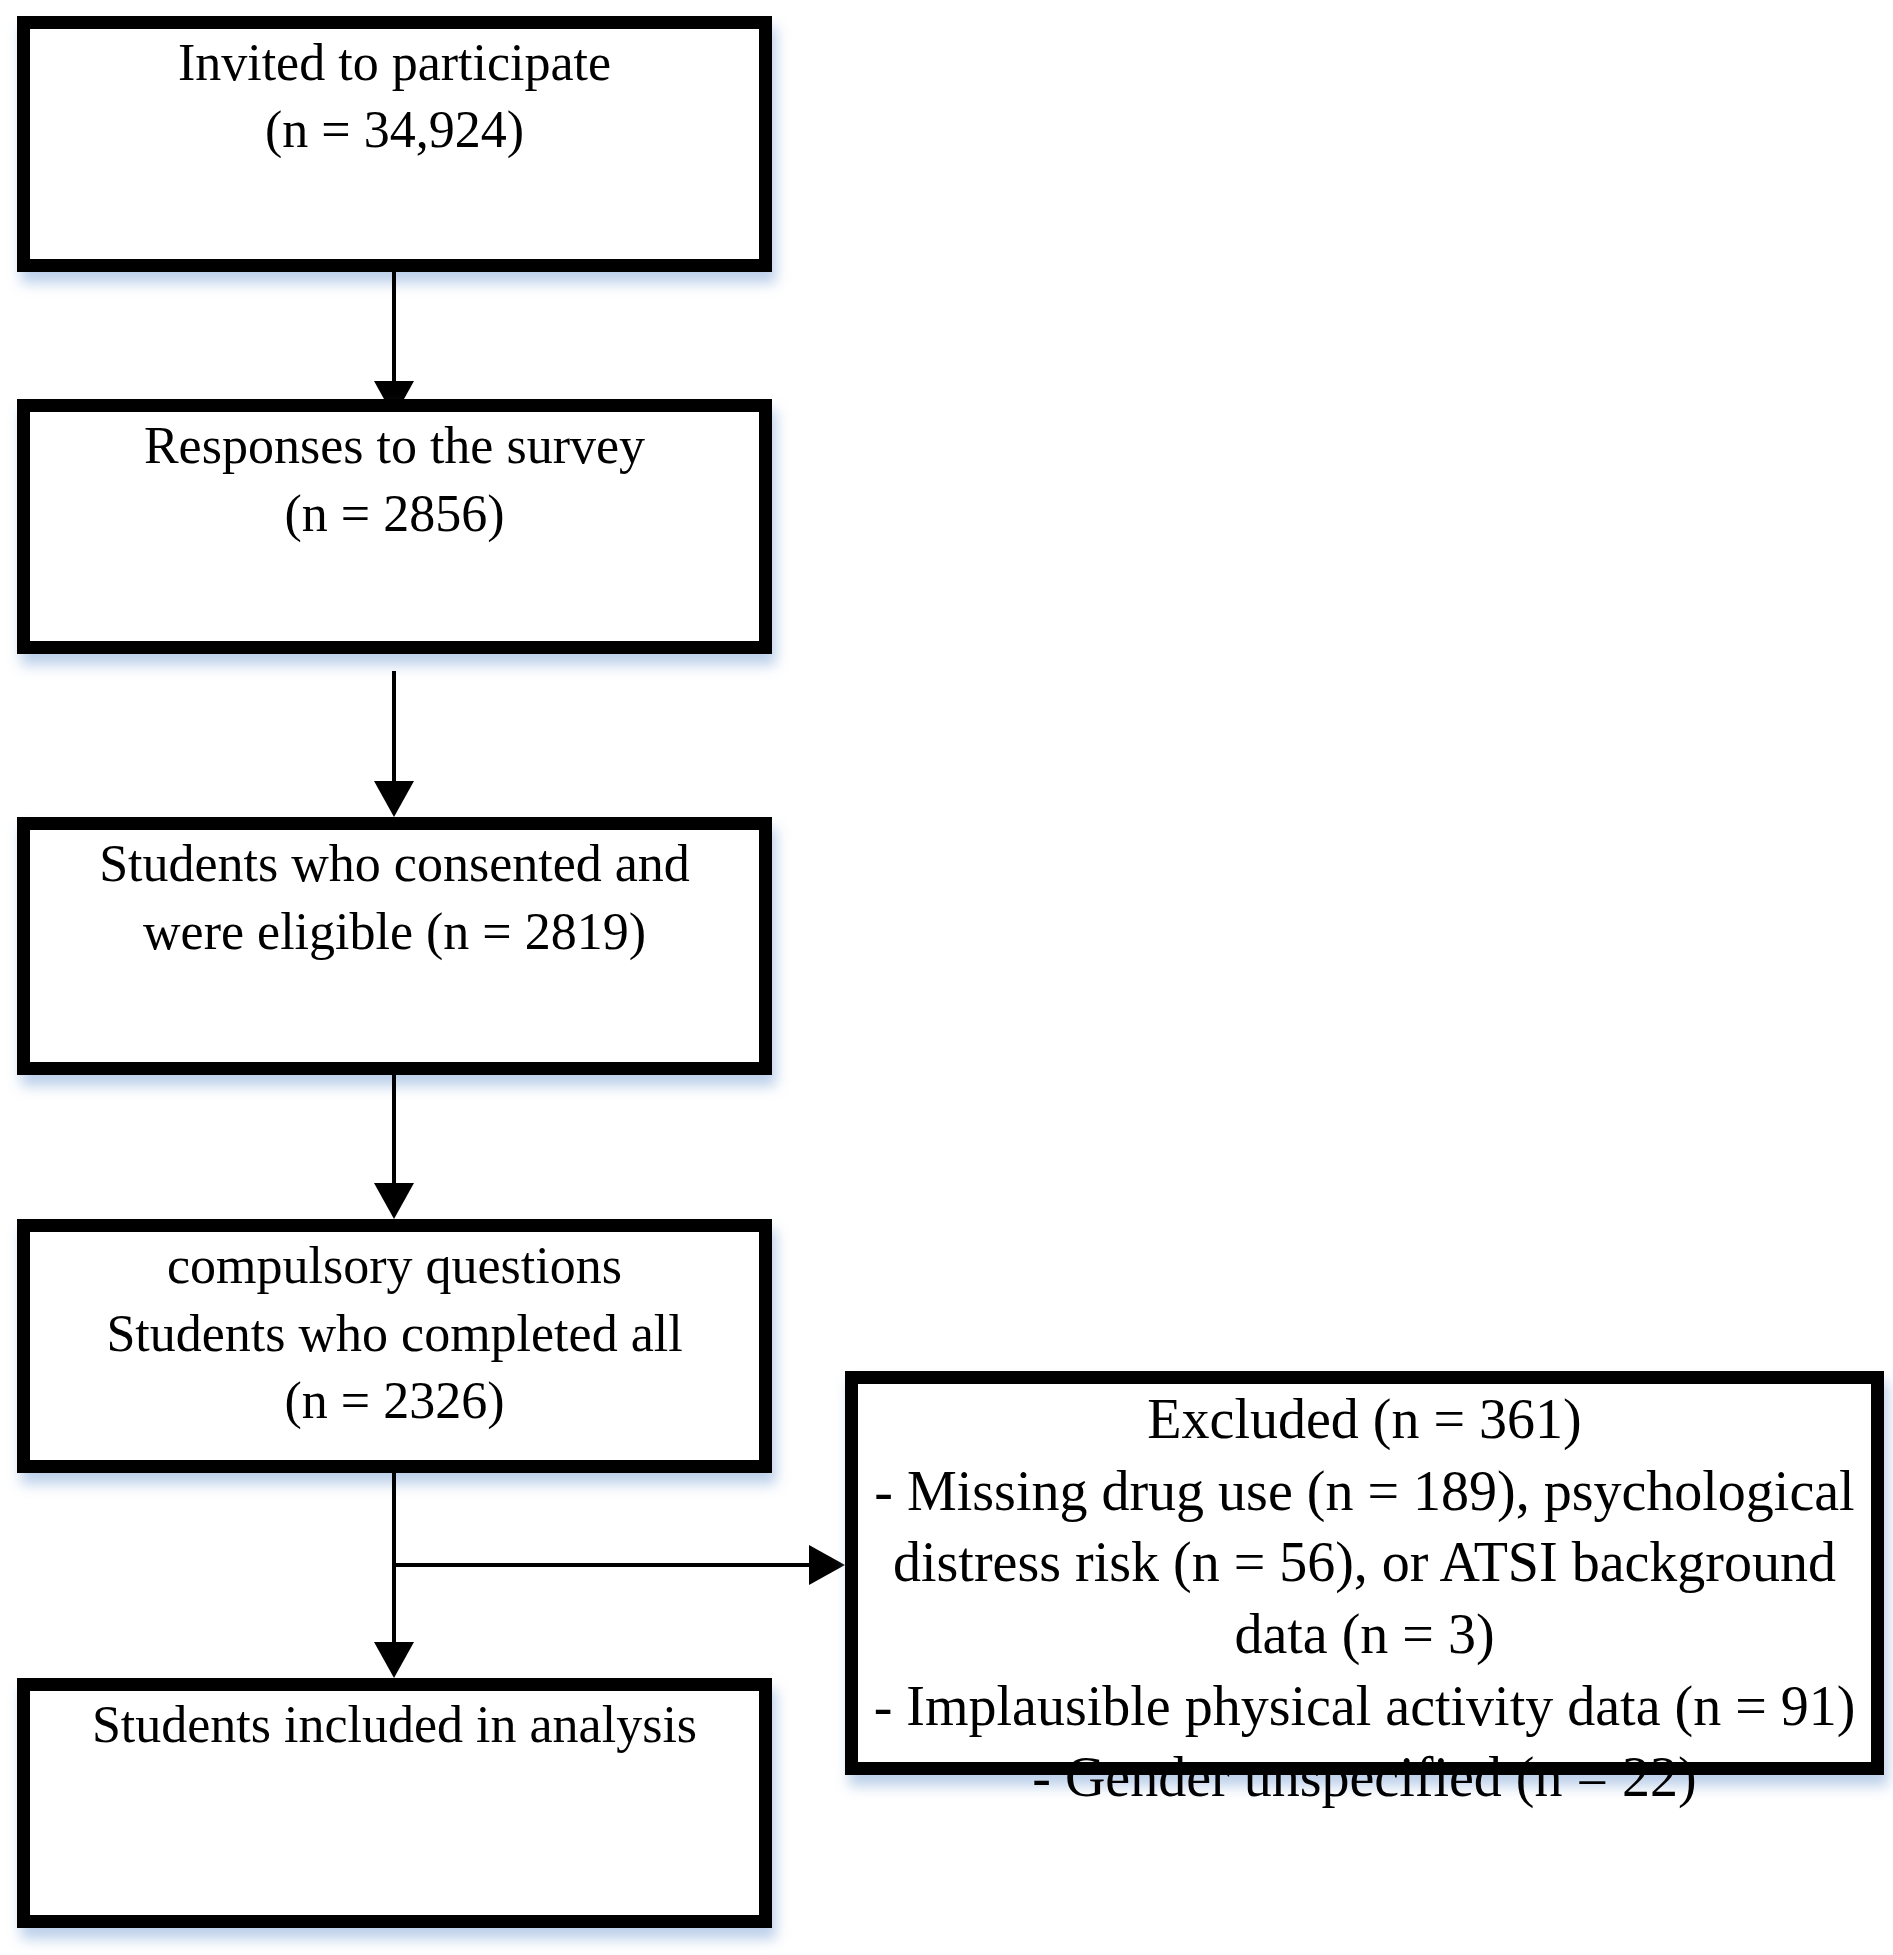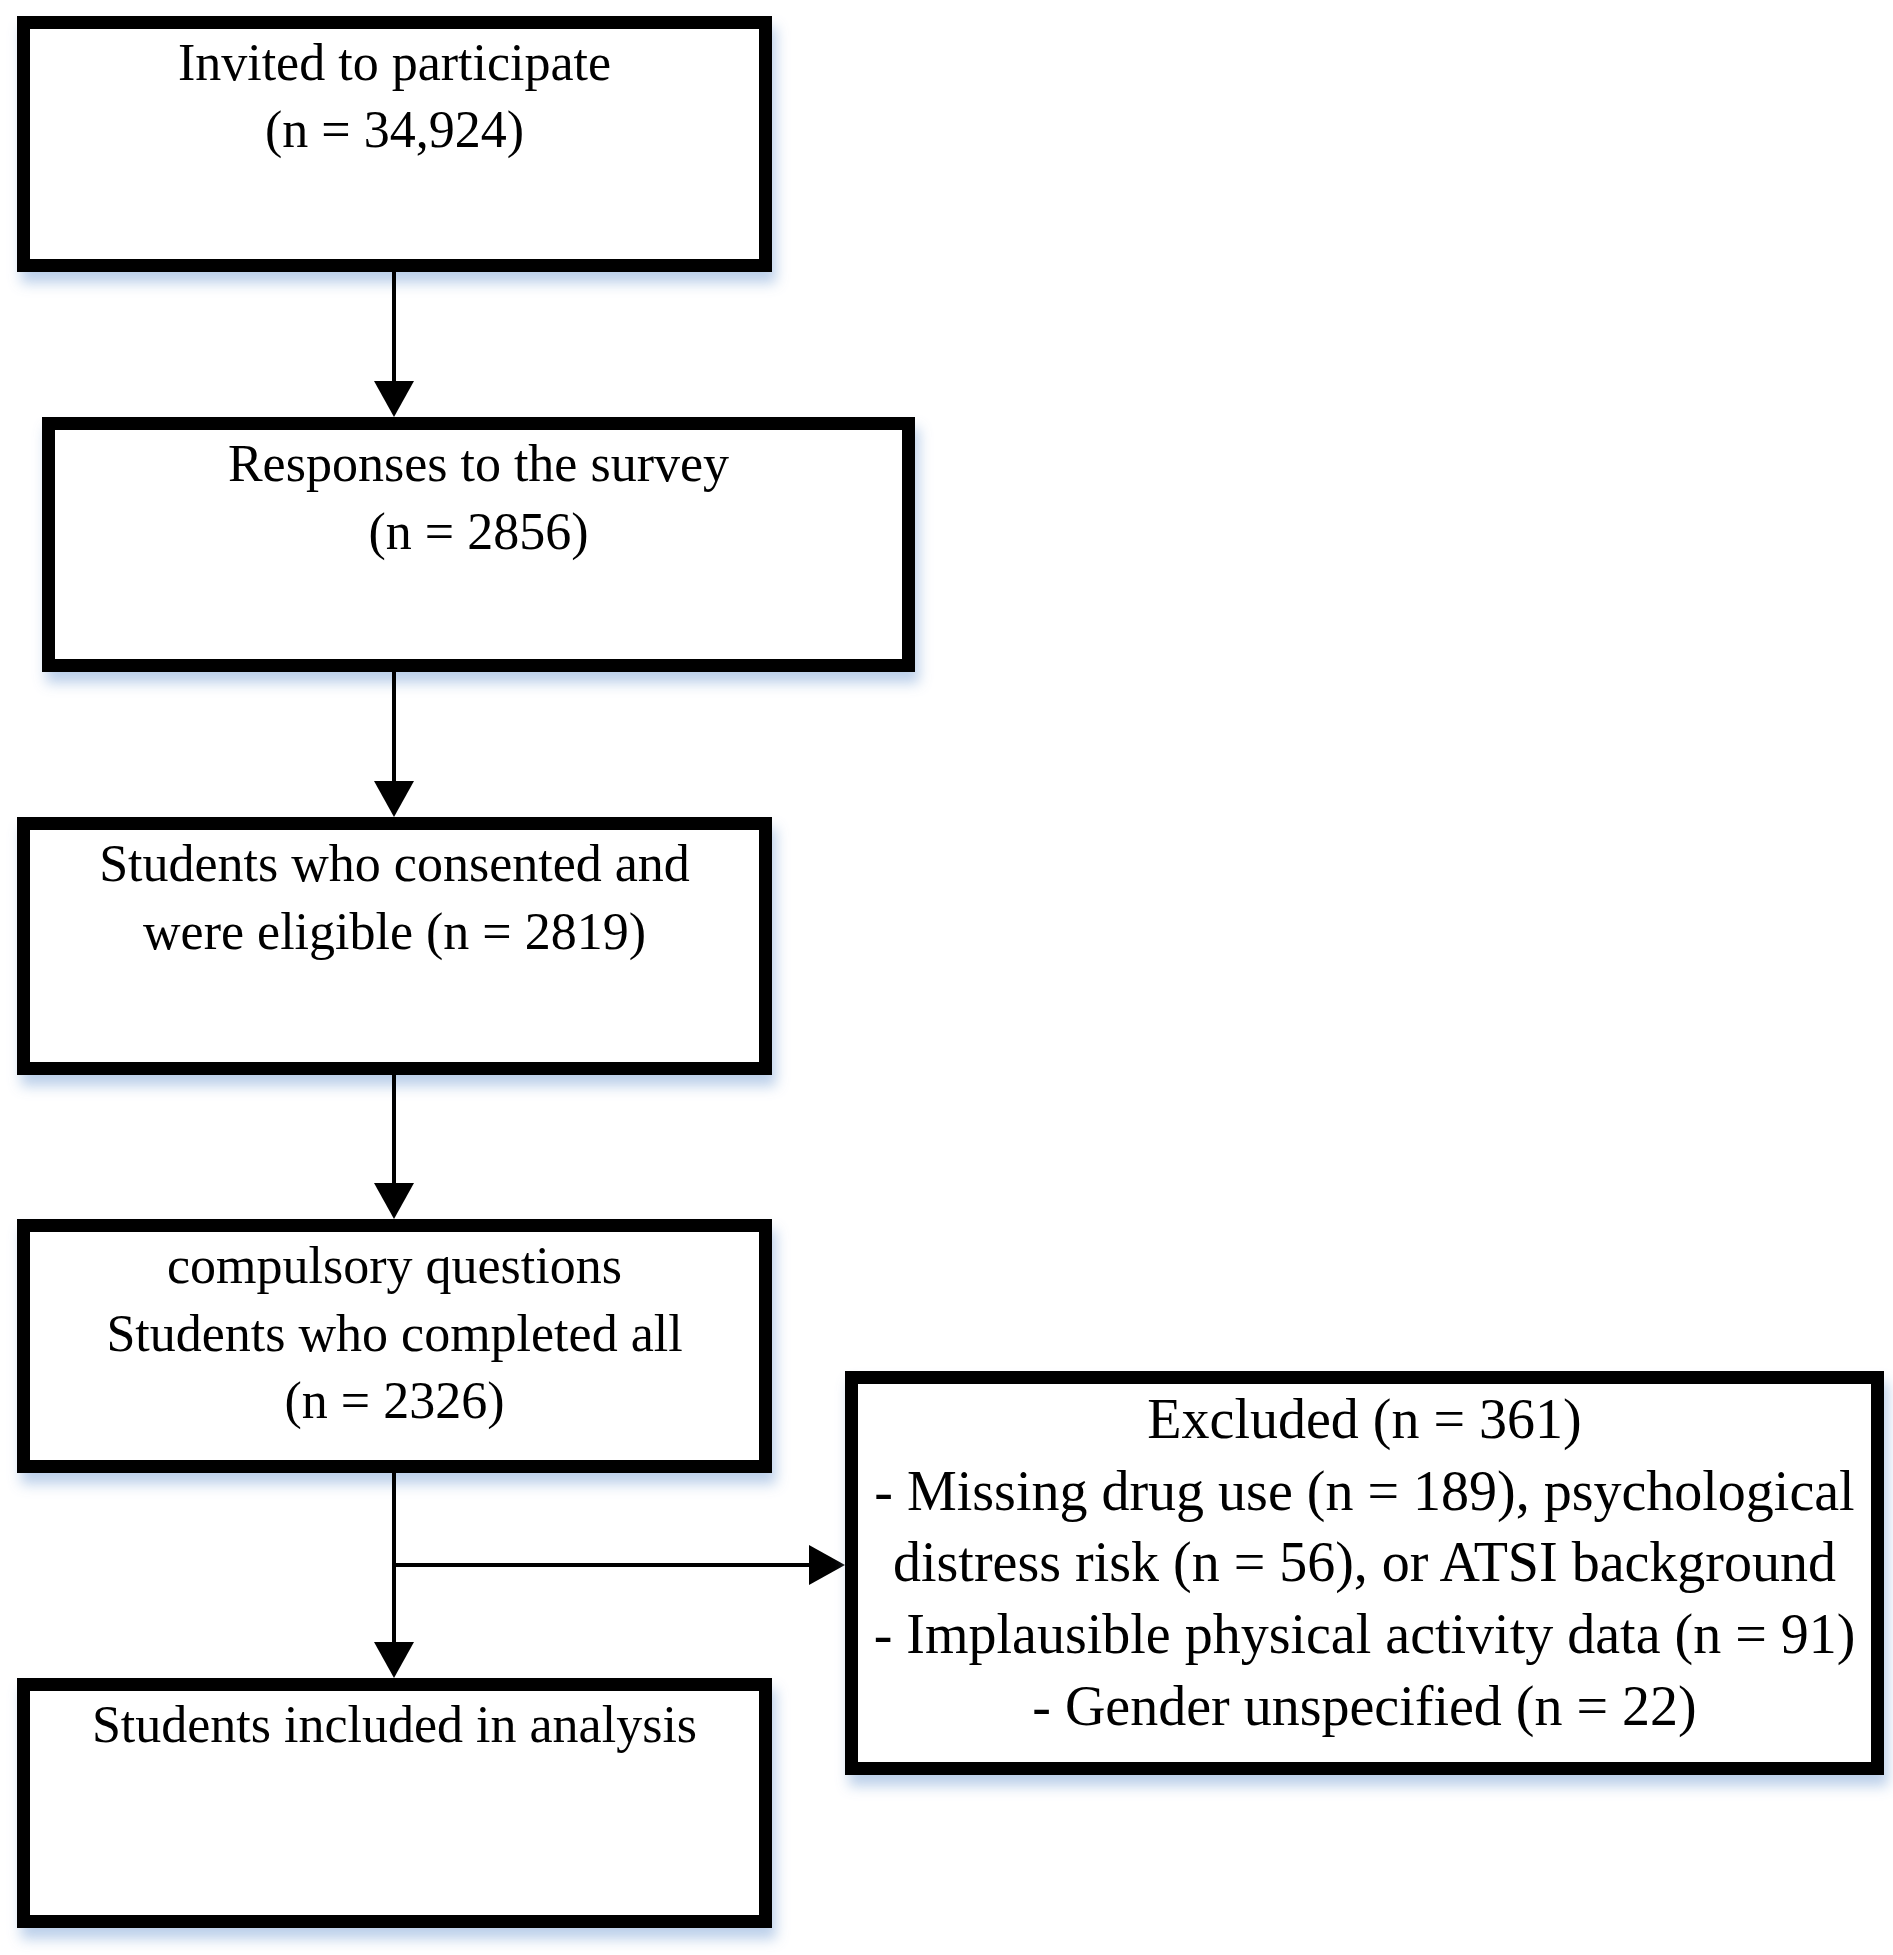--- a/index.html
+++ b/index.html
@@ -70,21 +70,21 @@
 <div class="canvas">
 
   <div class="fbox" style="left:17px; top:15.5px; width:755px; height:256px;">
     <div class="tline">Invited to participate</div>
     <div class="tline">(n = 34,924)</div>
   </div>
 
   <div class="vline" style="left:392px; top:270px; height:113px;"></div>
   <div class="arrow-down" style="left:374px; top:381px;"></div>
 
-  <div class="fbox" style="left:17px; top:417px; width:873px; height:255px;margin-left:25px;">
+  <div class="fbox" style="left:17px; top:399px; width:755px; height:255px;">
     <div class="tline">Responses to the survey</div>
     <div class="tline">(n = 2856)</div>
   </div>
 
   <div class="vline" style="left:392px; top:671px; height:112px;"></div>
   <div class="arrow-down" style="left:374px; top:781px;"></div>
 
   <div class="fbox" style="left:17px; top:817px; width:755px; height:258px;">
     <div class="tline">Students who consented and</div>
     <div class="tline">were eligible (n = 2819)</div>
@@ -105,18 +105,19 @@
   <div class="arrow-right" style="left:809px; top:1545px;"></div>
 
   <div class="fbox" style="left:17px; top:1678px; width:755px; height:250px;gap:48px;">
     <div class="tline">Students included in analysis</div>
   </div>
 
   <div class="fbox small" style="left:845px; top:1371px; width:1039px; height:404px;">
     <div class="tline">Excluded (n = 361)</div>
     <div class="tline">- Missing drug use (n = 189), psychological</div>
     <div class="tline">distress risk (n = 56), or ATSI background</div>
+    <div class="tline">data (n = 3)</div>
     <div class="tline">- Implausible physical activity data (n = 91)</div>
     <div class="tline">- Gender unspecified (n = 22)</div>
   </div>
 
 </div>
 
 
 </body></html>

